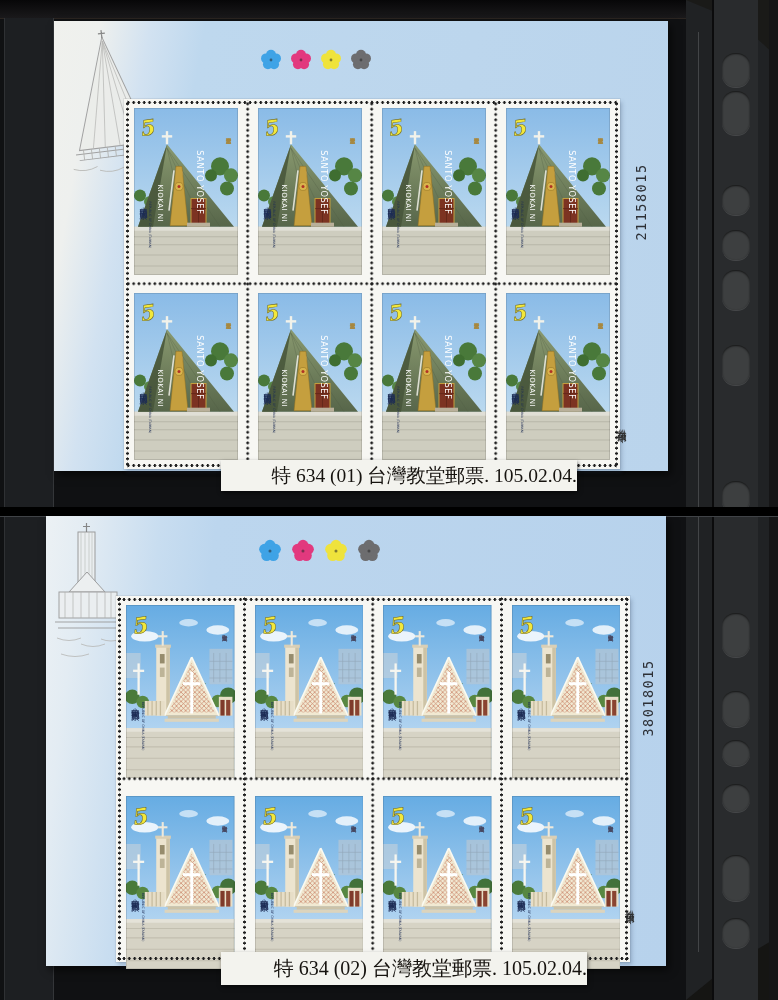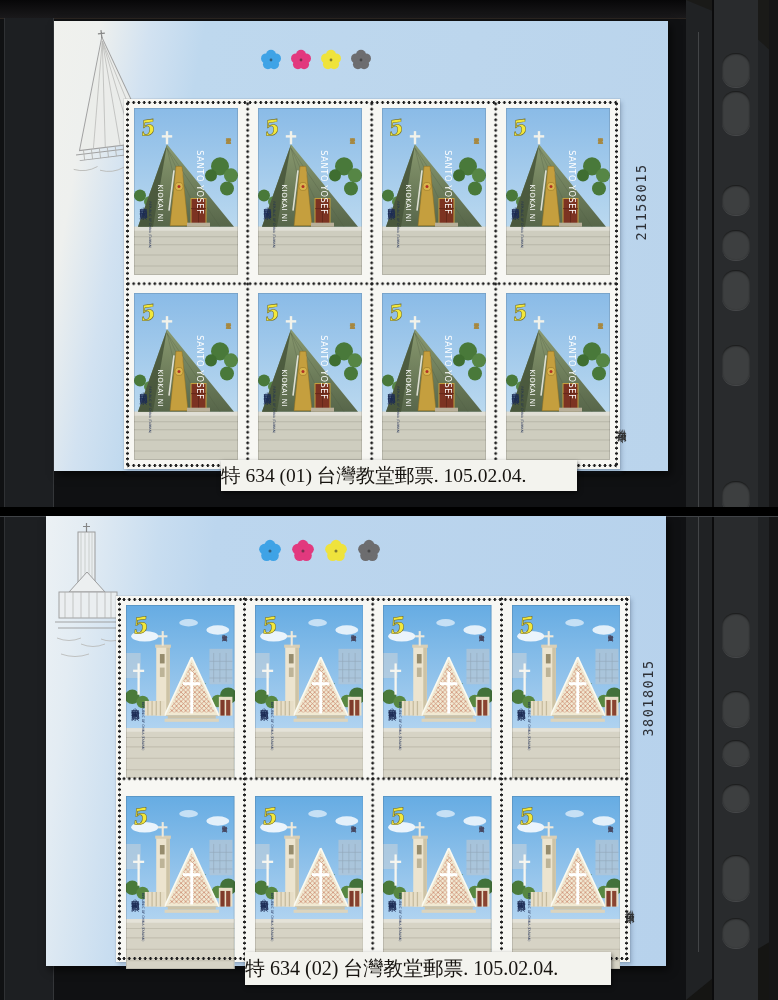--- a/index.html
+++ b/index.html
@@ -62,23 +62,23 @@
   #sheet2 .serial{left:560px;top:174px;}
 
   .imprint{position:absolute;writing-mode:vertical-rl;text-orientation:upright;
            font-size:9.5px;letter-spacing:1px;color:#2b2b2b;
            font-family:"Liberation Serif",serif;}
   #sheet1 .imprint{left:561px;top:401px;}
   #sheet2 .imprint{left:577px;top:387px;}
 
   .caption{position:absolute;background:#f3f3ee;box-shadow:1px 2px 4px rgba(0,0,0,.55);
            font-family:"Liberation Serif","DejaVu Serif",serif;color:#16130f;
-           text-align:left;white-space:nowrap;z-index:6;}
+           text-align:right;white-space:nowrap;z-index:6;}
   #caption1{left:221px;top:460px;width:356px;height:31px;font-size:19.5px;line-height:31px;}
-  #caption2{left:221px;top:952px;width:366px;height:33px;font-size:20px;line-height:33px;margin-left:24px;}
+  #caption2{left:221px;top:952px;width:366px;height:33px;font-size:20px;line-height:33px;}
 </style>
 </head>
 <body>
 
 <div id="stage">
 
   <div class="page-top"></div>
   <div class="left-strip"></div>
   <div class="right-zone">
     <div class="corner-top"></div>

